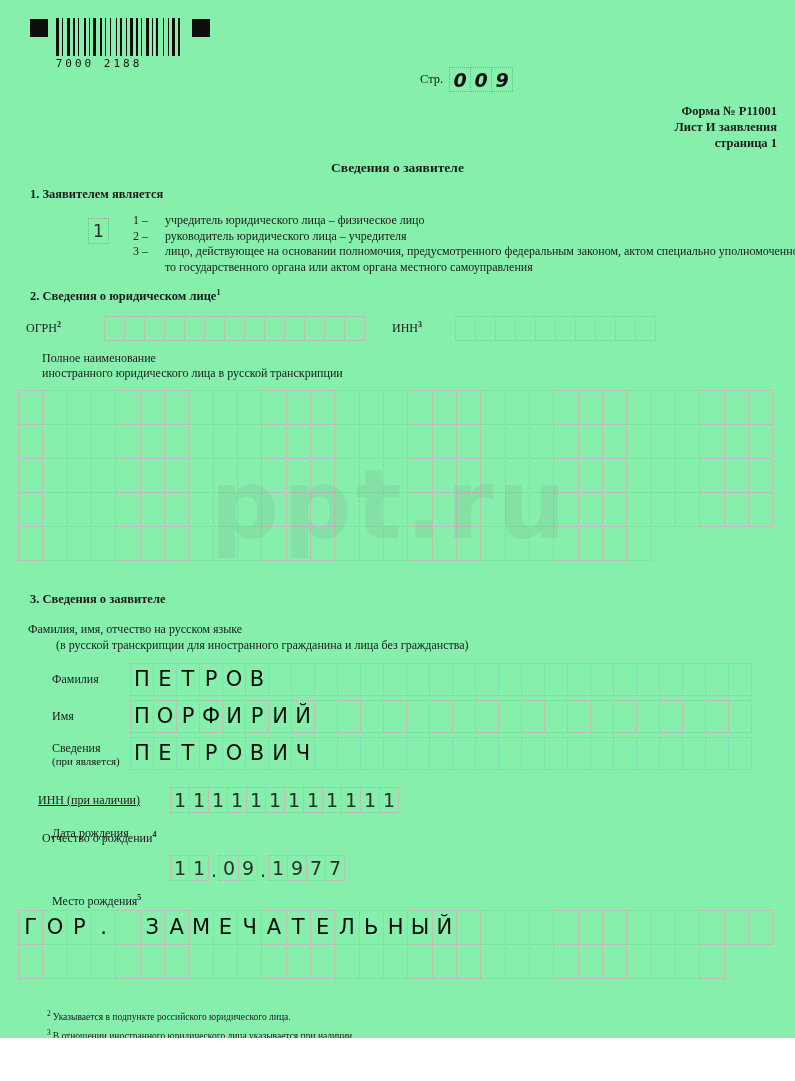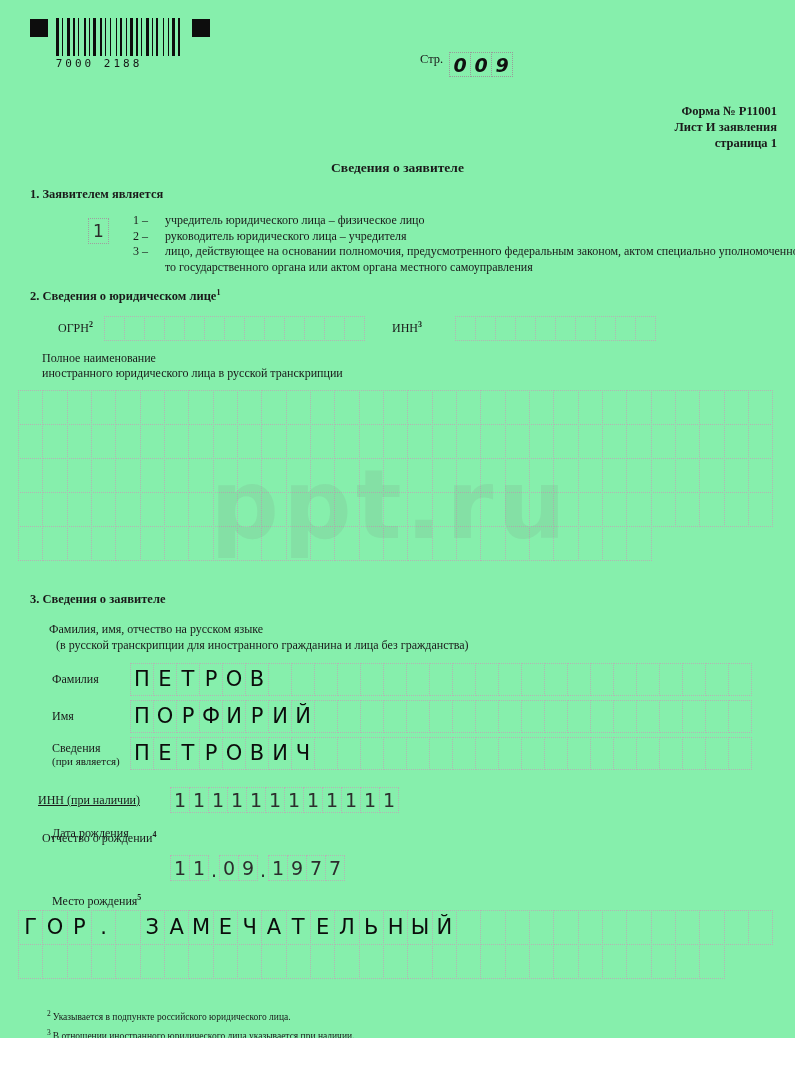--- a/index.html
+++ b/index.html
@@ -59,23 +59,23 @@
     margin-top: 1px;
     margin-left: 4px;
     width: 130px;
     color: #151515;
   }
 
   
   .page-no {
     position: absolute;
     left: 420px;
-    top: 52px;
-    display: flex;
-    align-items: flex-start;
+    top: 67px;
+    display: flex;
+    align-items: center;
   }
   .page-no-label {
     font-size: 12.5px;
     margin-right: 6px;
     color: #1a1a1a;
   }
   .page-no-cells {
     display: flex;
   }
   .page-no-cells .cell {
@@ -358,21 +358,21 @@
           <span class="num">3 –</span>
           <span class="txt">лицо, действующее на основании полномочия, предусмотренного федеральным законом, актом специально уполномоченного на то государственного органа или актом органа местного самоуправления</span>
         </div>
       </div>
   </div>
 
   <div class="sec-head" style="left:30px; top:288px;">
     <span>2. Сведения о юридическом лице</span><span class="sup">1</span>
   </div>
 
-  <div class="lbl" style="left:58px; top:320px;">
+  <div class="lbl" style="left:26px; top:320px;">
     <span>ОГРН</span><span class="sup">2</span>
   </div>
   <div class="grid g-ogrn digits" id="grid-ogrn" style="left:104px; top:316px;">
       <span class="cell"></span>
       <span class="cell"></span>
       <span class="cell"></span>
       <span class="cell"></span>
       <span class="cell"></span>
       <span class="cell"></span>
       <span class="cell"></span>
@@ -553,21 +553,21 @@
       <span class="cell"></span>
       <span class="cell"></span>
       <span class="cell"></span>
       <span class="cell"></span>
     </div>
 
   <div class="watermark">ppt.ru</div>
 
   <div class="sec-head" style="left:30px; top:592px;">3. Сведения о заявителе</div>
 
-  <div class="lbl" style="left:49px; top:622px;">Фамилия, имя, отчество на русском языке</div>
+  <div class="lbl" style="left:28px; top:622px;">Фамилия, имя, отчество на русском языке</div>
   <div class="lbl" style="left:42px; top:638px;margin-left:14px;">(в русской транскрипции для иностранного гражданина и лица без гражданства)</div>
 
   <div class="lbl" style="left:52px; top:672px;">Фамилия</div>
   <div class="grid g-fio filled-txt" id="grid-surname" style="left:130px; top:663px;">
       <span class="cell">П</span>
       <span class="cell">Е</span>
       <span class="cell">Т</span>
       <span class="cell">Р</span>
       <span class="cell">О</span>
       <span class="cell">В</span>

